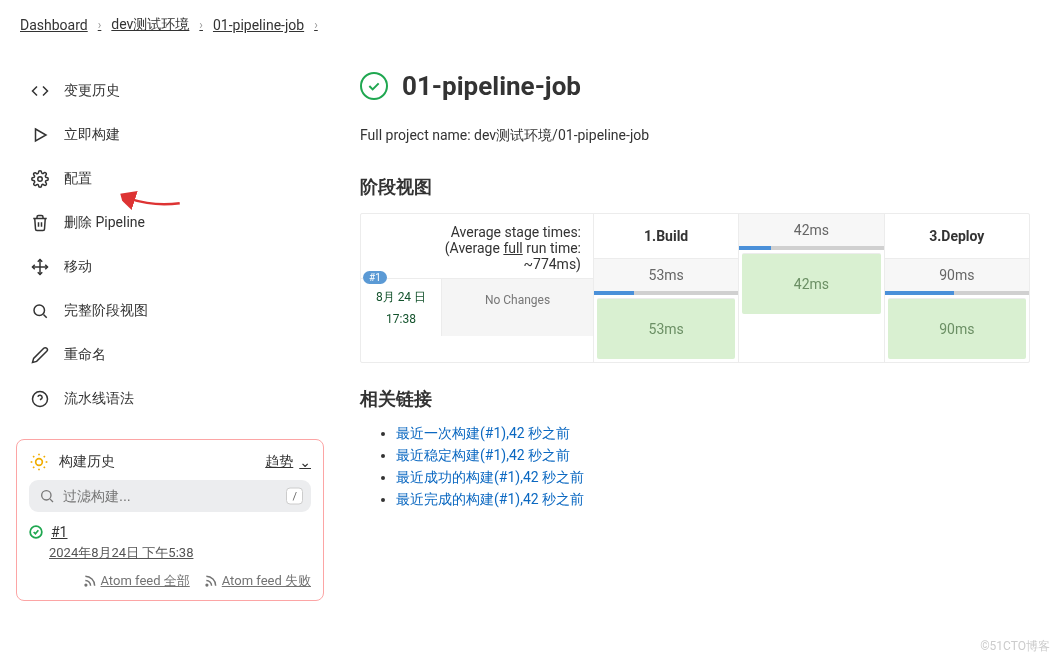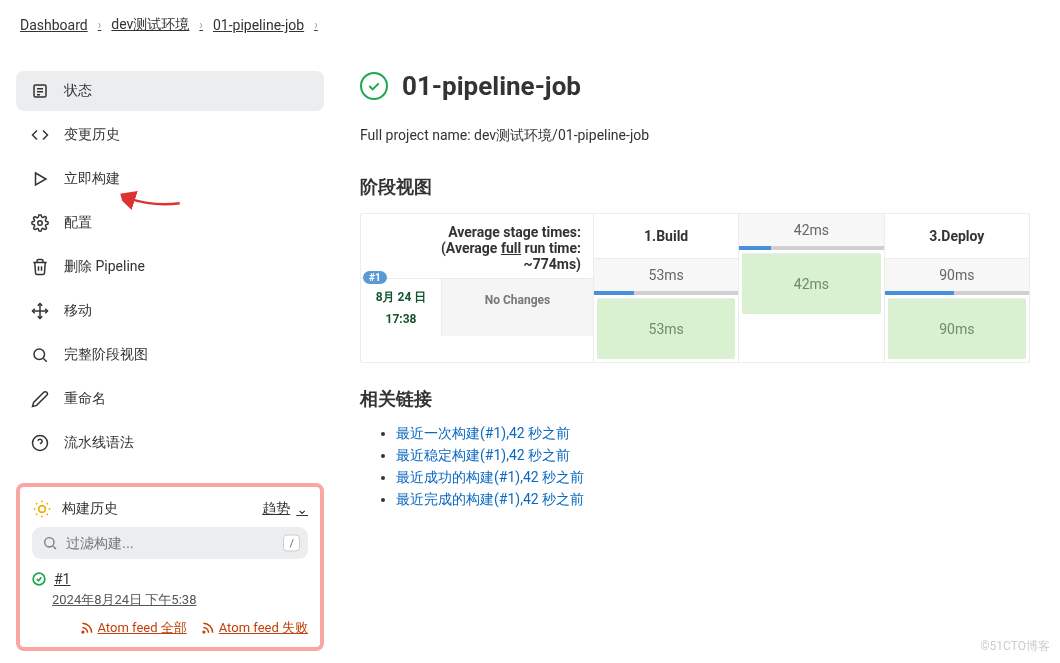--- a/index.html
+++ b/index.html
@@ -7,41 +7,41 @@
 .topbar { background: #fff; padding: 16px 20px; border-bottom: 1px solid transparent; }
 .breadcrumb { display: flex; align-items: center; gap: 6px; color: #333; text-decoration: underline; }
 .breadcrumb a { color: #333; text-decoration: none; cursor: pointer; }
 .breadcrumb .chev { color: #999; font-size: 12px; padding: 0 4px; }
 .layout { display: flex; height: calc(100% - 52px); }
 .sidebar { width: 340px; padding: 20px 16px 0 16px; display: flex; flex-direction: column; }
 .side-item { display: flex; align-items: center; gap: 14px; padding: 10px 14px; border-radius: 8px; cursor: pointer; color: #333; margin-bottom: 4px; }
 .side-item.active { background: #ecedef; font-weight: 500; }
 .side-item .icon { width: 20px; height: 20px; display: flex; align-items: center; justify-content: center; color: #333; }
 .arrow-annot { color: #d33; position: absolute; left: 123px; top: 185px; font-size: 26px; transform: rotate(-15deg); pointer-events: none; }
-.build-history { border: 4px solid #fca5a5; border-radius: 8px; padding: 8px 12px 10px 12px; margin-top: 16px; background: #fff; }
+.build-history { border: 1px solid #fca5a5; border-radius: 8px; padding: 8px 12px 10px 12px; margin-top: 16px; background: #fff; }
 .bh-header { display: flex; align-items: center; justify-content: space-between; padding: 4px 0 8px 0; }
 .bh-header .left { display: flex; align-items: center; gap: 10px; }
 .bh-trend { text-decoration: underline; cursor: pointer; display: flex; align-items: center; gap: 6px; justify-content: space-between; }
 .bh-filter { position: relative; margin-bottom: 8px; }
 .bh-filter input { width: 100%; padding: 8px 30px 8px 34px; border: none; background: #ecedef; border-radius: 9px; font-size: 14px; outline: none; }
 .bh-filter .sicon { position: absolute; left: 10px; top: 50%; transform: translateY(-50%); color: #777; }
 .bh-filter .kbd { position: absolute; right: 8px; top: 50%; transform: translateY(-50%); border: 1px solid #ccc; border-radius: 4px; font-size: 11px; padding: 1px 5px; color: #666; background: #fff; }
 .bh-run { display: flex; align-items: center; gap: 8px; padding: 4px 0; }
 .bh-run .num { text-decoration: underline; color: #333; cursor: pointer; }
 .bh-date { padding-left: 20px; color: #555; text-decoration: underline; cursor: pointer; font-size: 13px; }
 .bh-feeds { display: flex; justify-content: flex-end; gap: 14px; padding-top: 10px; font-size: 13px; }
-.bh-feeds a { text-decoration: underline; color: #c2410c; cursor: pointer; display: flex; align-items: center; gap: 4px; }
+.bh-feeds a { text-decoration: underline; color: #737373; cursor: pointer; display: flex; align-items: center; gap: 4px; }
 .main { flex: 1; padding: 20px 30px 0 20px; overflow: auto; }
 .title-row { display: flex; align-items: center; gap: 14px; margin-bottom: 26px; }
 .title-row h1 { font-size: 26px; font-weight: 700; }
 .success-icon { width: 28px; height: 28px; border: 2.5px solid #1fa750; border-radius: 50%; display: flex; align-items: center; justify-content: center; color: #1fa750; font-weight: bold; }
 .subtitle { margin-bottom: 30px; color: #333; }
 .section-h { font-size: 18px; font-weight: 700; margin-bottom: 14px; }
 .stage-wrap { display: flex; border: 1px solid #ececec; border-radius: 2px; overflow: hidden; margin-bottom: 24px; }
-.stage-left { width: 232px; font-weight: bold; }
+.stage-left { width: 232px; }
 .avg-row { text-align: right; padding: 10px 12px 6px 12px; font-size: 14px; color: #333; }
 .avg-row .full { text-decoration: underline; margin-top: 46px; }
 .run-meta { display: flex; border-top: 1px solid #ececec; position: relative; }
 .run-badge { position: absolute; top: -8px; left: 2px; background: #5b9ad5; color: #fff; font-size: 10px; padding: 1px 6px; border-radius: 8px; }
 .run-date { width: 80px; text-align: center; padding: 10px 4px; font-size: 12px; color: #14532d; }
 .run-changes { flex: 1; border-left: 1px solid #ececec; background: #f5f5f5; text-align: center; padding: 14px 4px; font-size: 12px; color: #777; }
 .stage-col { flex: 1; border-left: 1px solid #ececec; display: flex; flex-direction: column; }
 .stage-head { text-align: center; padding: 14px 4px; font-weight: 700; border-bottom: 1px solid #ececec; }
 .stage-avg { text-align: center; padding: 8px 4px 12px 4px; color: #666; background: #f7f7f7; position: relative; }
 .stage-avg .bar { position: absolute; bottom: 0; left: 0; right: 0; height: 4px; background: #d0d0d0; }
@@ -62,31 +62,20 @@
     <span class="chev">›</span>
     <a>dev测试环境</a>
     <span class="chev">›</span>
     <a>01-pipeline-job</a>
     <span class="chev">›</span>
   </div>
 </div>
 
 <div class="layout">
   <div class="sidebar">
-    <div class="side-item active">
-      <span class="icon">
-          <svg width="18" height="18" viewBox="0 0 24 24" fill="none" stroke="currentColor" stroke-width="2">
-            <rect x="4" y="4" width="16" height="16" rx="2"></rect>
-            <line x1="8" y1="9" x2="16" y2="9"></line>
-            <line x1="8" y1="13" x2="16" y2="13"></line>
-            <line x1="8" y1="17" x2="12" y2="17"></line>
-          </svg>
-        </span>
-      <span>状态</span>
-    </div>
     <div class="side-item">
       <span class="icon">
           <svg width="18" height="18" viewBox="0 0 24 24" fill="none" stroke="currentColor" stroke-width="2">
             <polyline points="16 18 22 12 16 6"></polyline>
             <polyline points="8 6 2 12 8 18"></polyline>
           </svg>
         </span>
       <span>变更历史</span>
     </div>
     <div class="side-item">

